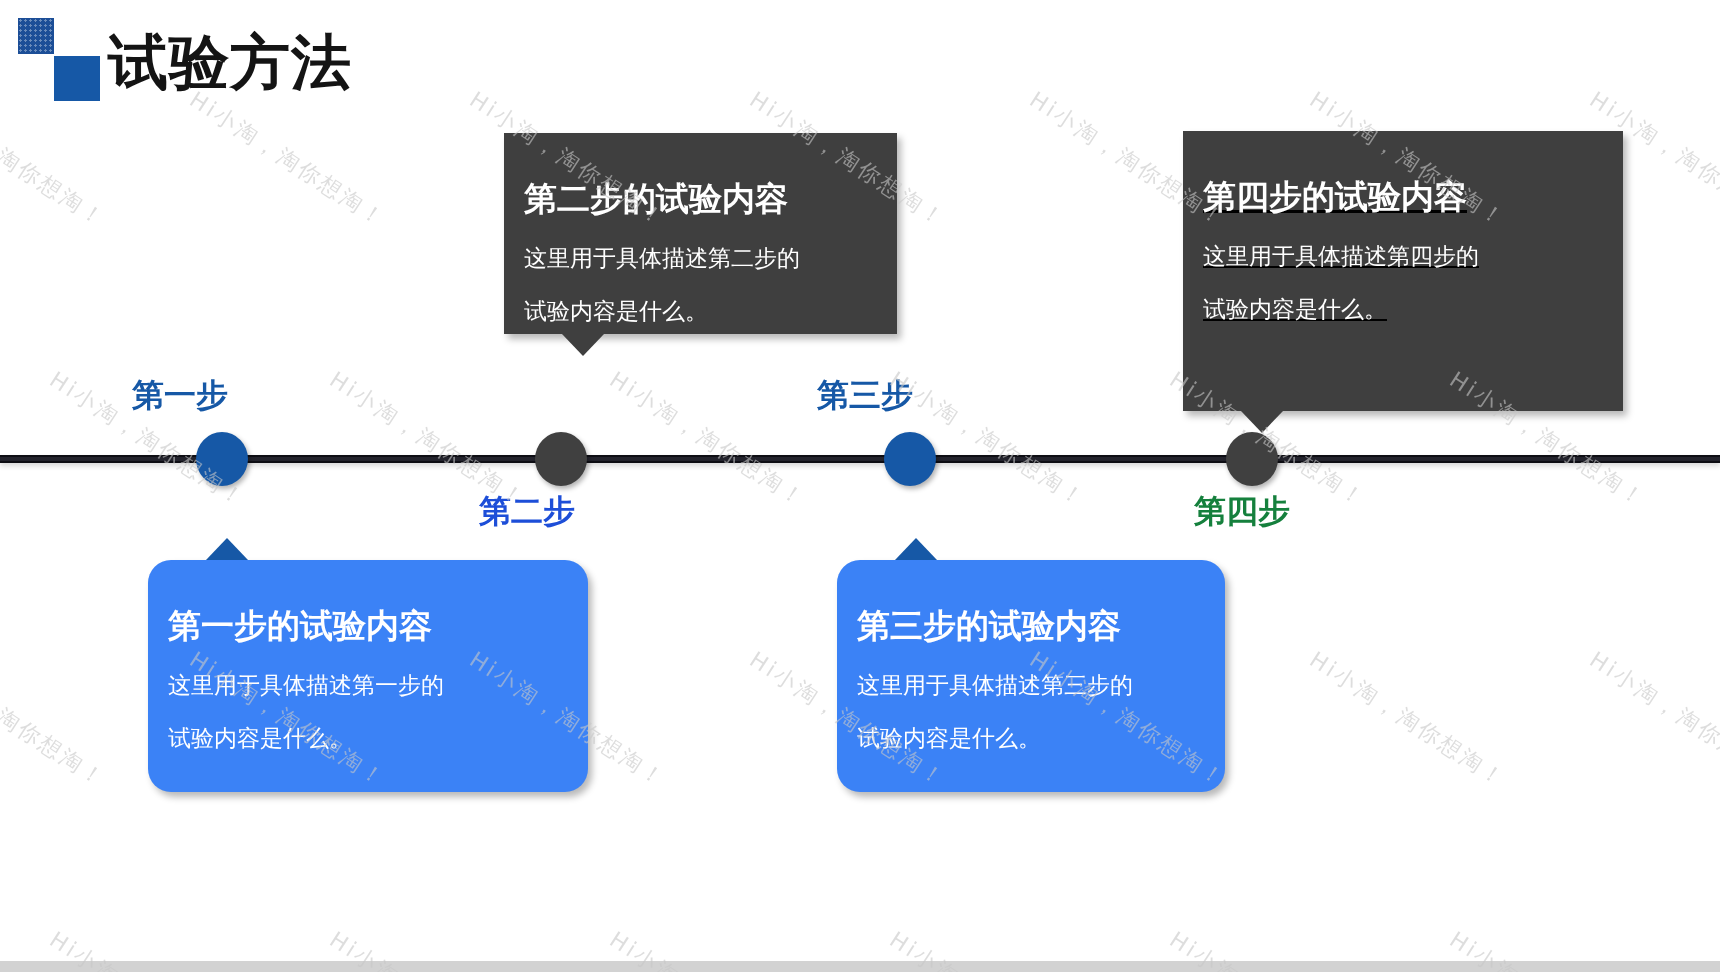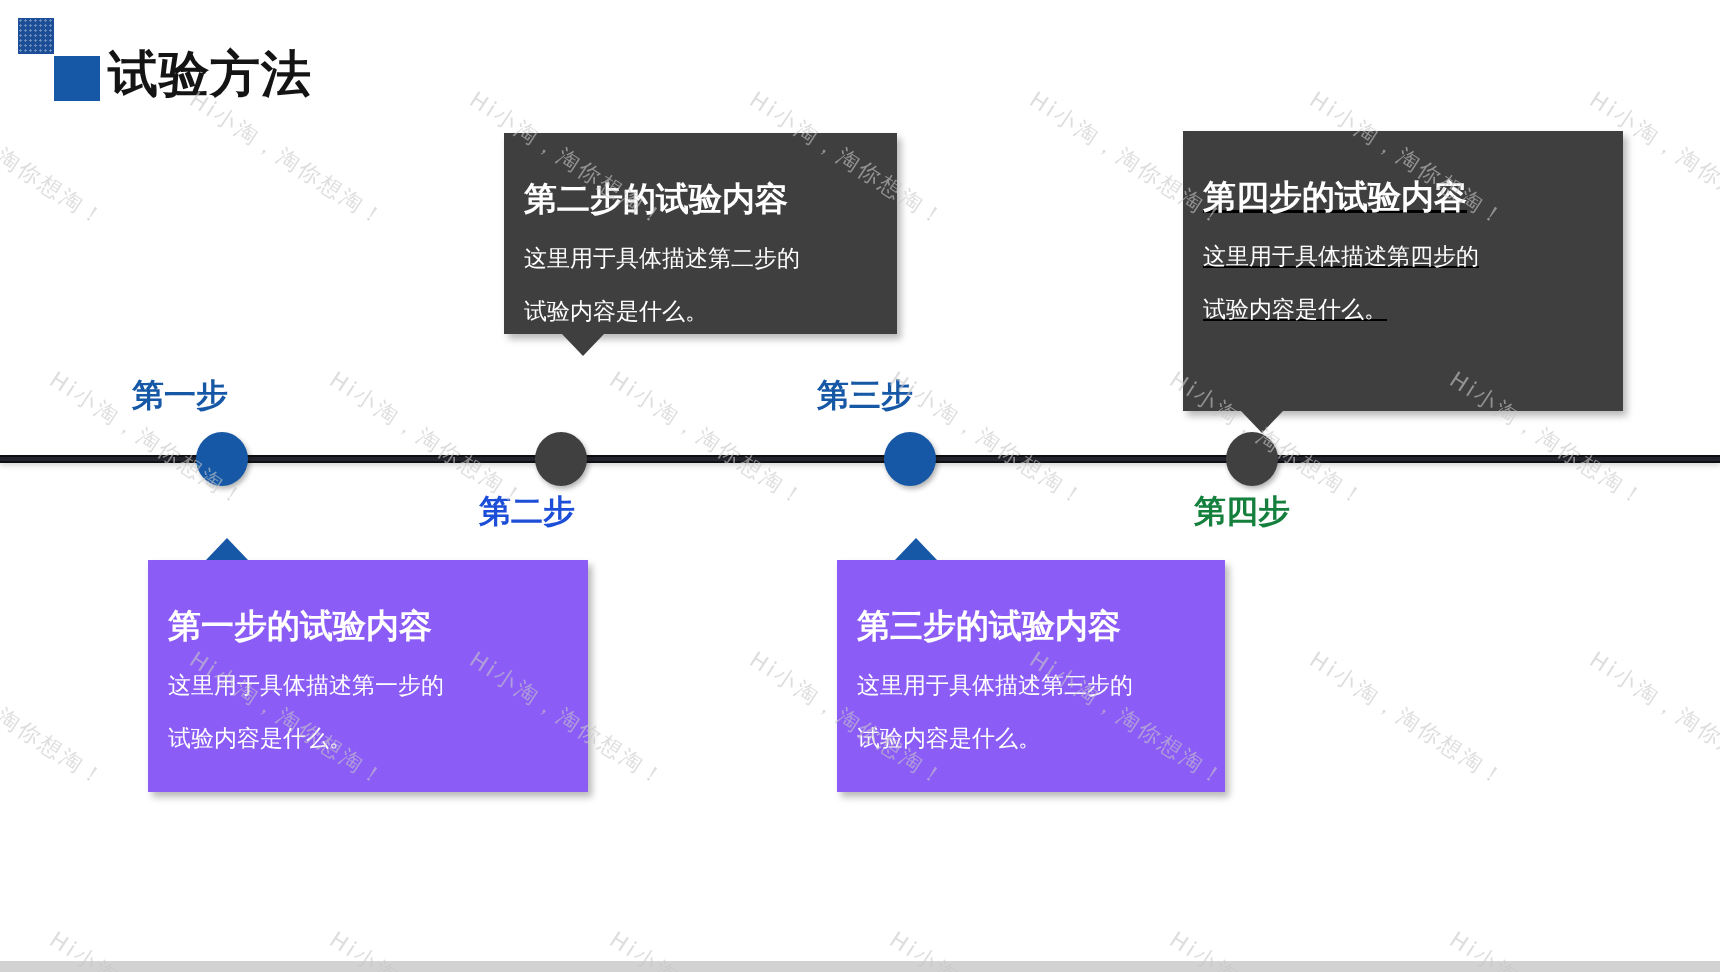--- a/index.html
+++ b/index.html
@@ -6,22 +6,22 @@
   body{width:1720px;height:972px;overflow:hidden;
        font-family:"DejaVu Sans","Liberation Sans",sans-serif;}
   .slide{position:relative;width:1720px;height:972px;background:#ffffff;overflow:hidden;}
 
   
   .sq{position:absolute;}
   .sq1{left:18px;top:18px;width:36px;height:36px;background-color:#1C4E97;
        background-image:radial-gradient(rgba(255,255,255,.35) 1.1px, transparent 1.3px);
        background-size:5px 5px;}
   .sq2{left:54px;top:56px;width:46px;height:45px;background:#1658A6;}
-  h1.slide-title{position:absolute;left:108px;top:44px;margin:0;
-       font-size:50px;line-height:60px;font-weight:bold;color:#141414;letter-spacing:1px;}
+  h1.slide-title{position:absolute;left:108px;top:32px;margin:0;
+       font-size:60px;line-height:60px;font-weight:bold;color:#141414;letter-spacing:1px;}
 
   
   .timeline-line{position:absolute;left:0;top:455px;width:1720px;height:8px;
        box-sizing:border-box;background:#23232C;
        border-top:2px solid #0E0E14;border-bottom:2px solid #0E0E14;
        box-shadow:0 3px 5px rgba(0,0,0,0.15);z-index:1;}
   .dot{position:absolute;top:432px;width:52px;height:54px;border-radius:50%;
        box-shadow:2px 3px 5px rgba(0,0,0,0.30);z-index:2;}
   .d1{left:196px;background:#1658A6;}
   .d2{left:535px;background:#404040;}
@@ -31,21 +31,21 @@
   .step-label{position:absolute;width:180px;text-align:left;
        font-size:32px;font-weight:bold;line-height:50px;z-index:2;}
   .l1{left:132px;top:370px;color:#1658A6;}
   .l2{left:479px;top:486px;color:#1d4ed8;}
   .l3{left:817px;top:370px;color:#1658A6;}
   .l4{left:1194px;top:486px;color:#15803d;}
 
   
   .callout{position:absolute;box-sizing:border-box;padding:46px 16px 0 20px;
        box-shadow:4px 5px 7px rgba(0,0,0,0.28);z-index:3;}
-  .callout.blue{background:#8b5cf6;}
+  .callout.blue{background:#3b82f6;border-radius:23px;}
   .callout.dark{background:#3F3F3F;}
   .c1{left:148px;top:560px;width:440px;height:232px;}
   .c2{left:497px;top:133px;width:393px;height:201px;margin-left:7px;}
   .c3{left:837px;top:560px;width:388px;height:232px;}
   .c4{left:1183px;top:131px;width:440px;height:280px;text-decoration:underline;}
   .pointer{position:absolute;width:0;height:0;left:58px;
        border-left:21px solid transparent;border-right:21px solid transparent;}
   .pointer.up{top:-22px;border-bottom:22px solid #1658A6;}
   .pointer.down{bottom:-22px;border-top:22px solid #3F3F3F;}
   .co-heading{font-size:33px;line-height:40px;font-weight:bold;color:#ffffff;

